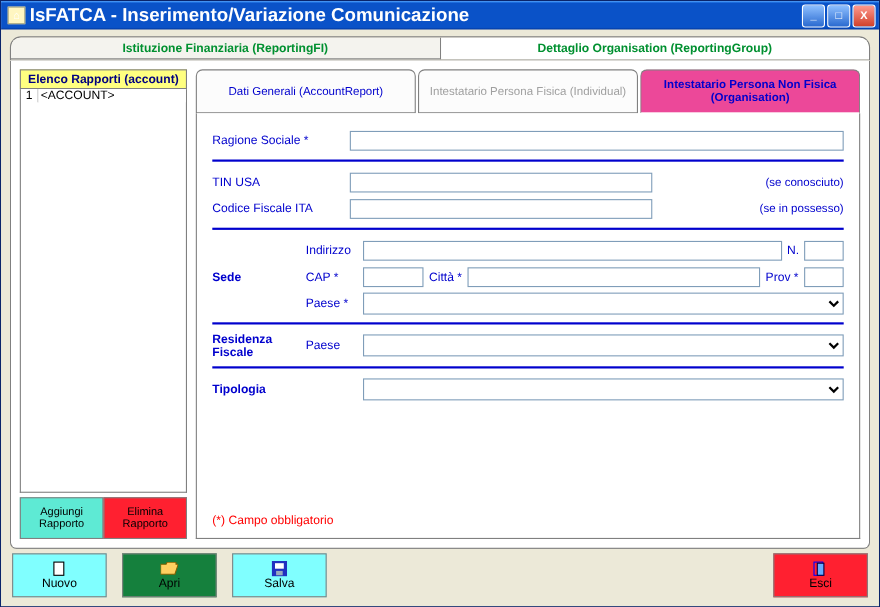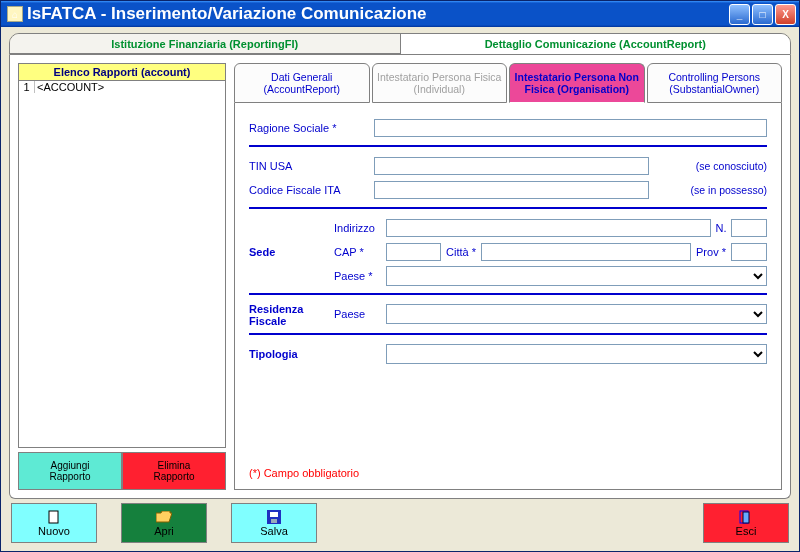--- a/index.html
+++ b/index.html
@@ -14,21 +14,21 @@
   .winbtn.close { background: linear-gradient(to bottom,#ff9a8f,#d0402a); }
   .client { flex:1; background:#ece9d8; padding:6px 8px 6px 8px; display:flex; flex-direction:column; }
   
   .toptabs { display:flex; height:22px; border:1px solid #808080; border-top-left-radius:10px; border-top-right-radius:10px; overflow:hidden; }
   .toptab { flex:1; display:flex; align-items:center; justify-content:center; font-weight:bold; color:#009030; background:#fff; border-right:1px solid #808080; cursor:pointer; }
   .toptab:last-child{border-right:none;}
   .toptab.inactive { background:#f4f3ee; color:#009030; border-bottom:1px solid #808080; }
   
   .pagebody { flex:1; border:1px solid #808080; border-top:none; background:#fff; padding:8px; display:flex; gap:8px; border-bottom-left-radius:6px; border-bottom-right-radius:6px; }
   
-  .leftcol { width:208px; display:flex; flex-direction:column; }
+  .leftcol { width:152px; display:flex; flex-direction:column; }
   .listhdr { background:#ffff80; border:1px solid #808080; text-align:center; font-weight:bold; color:#000080; padding:2px 0; }
   .listbox { flex:1; border:1px solid #808080; border-top:none; background:#fff; overflow:auto; }
   .listrow { display:flex; }
   .listrow .num { width:16px; border-right:1px solid #c0c0c0; text-align:center; background:#fff; }
   .listrow .val { flex:1; padding-left:2px; background:#fff; }
   .leftbtns { display:flex; margin-top:4px; }
   .leftbtn { flex:1; height:38px; display:flex; align-items:center; justify-content:center; text-align:center; border:1px solid #808080; font-size:10px; line-height:11px; cursor:pointer; }
   .leftbtn.green{ background:#5eead4; }
   .leftbtn.red{ background:#ff2030; }
   
@@ -43,21 +43,21 @@
   .frow { display:flex; align-items:center; min-height:22px; }
   .lbl { color:#0000cd; font-size:11px; }
   .lbl.bold{ font-weight:bold; }
   .inp { border:1px solid #7f9db9; height:18px; background:#fff; }
   .sel { border:1px solid #7f9db9; height:20px; background:#fff; }
   .hint { color:#0000cd; font-size:10.5px; }
   .sepline { height:2px; background:#0000cd; margin:6px 0 8px 0; }
   
   .footnote { color:#ff0000; position:absolute; bottom:10px; left:14px; }
   
-  .bottombar { height:46px; display:flex; align-items:stretch; padding:4px 2px 2px 2px; gap:24px; }
+  .bottombar { height:46px; display:flex; align-items:stretch; padding:4px 2px 2px 2px; gap:14px; }
   .bbtn { width:86px; border:1px solid #808080; display:flex; flex-direction:column; align-items:center; justify-content:center; background:#80ffff; cursor:pointer; gap:1px; }
   .bbtn .ic { width:16px; height:14px; display:flex; align-items:center; justify-content:center; }
   .bbtn:nth-child(2){ background:#15803d; }
   .bbtn:nth-child(3){ background:#80ffff; }
   .bbtn.exit{ background:#ff2030; margin-left:auto; }
 </style>
 </head>
 <body>
 
 <div class="window">
@@ -67,21 +67,21 @@
     <div class="winbtns">
       <div class="winbtn min">_</div>
       <div class="winbtn max">□</div>
       <div class="winbtn close">X</div>
     </div>
   </div>
 
   <div class="client">
     <div class="toptabs">
       <div class="toptab inactive">Istituzione Finanziaria (ReportingFI)</div>
-      <div class="toptab">Dettaglio Comunicazione (AccountReport)</div>
+      <div class="toptab">Dettaglio Organisation (ReportingGroup)</div>
     </div>
 
     <div class="pagebody">
 
       <div class="leftcol">
         <div class="listhdr">Elenco Rapporti (account)</div>
         <div class="listbox">
           <div class="listrow">
             <div class="num">1</div>
             <div class="val">&lt;ACCOUNT&gt;</div>
@@ -93,21 +93,20 @@
           <div class="leftbtn red" style="white-space:pre-line">Elimina
 Rapporto</div>
         </div>
       </div>
 
       <div class="rightcol">
         <div class="subtabs">
           <div class="subtab">Dati Generali (AccountReport)</div>
           <div class="subtab disabled">Intestatario Persona Fisica (Individual)</div>
           <div class="subtab active">Intestatario Persona Non Fisica (Organisation)</div>
-          <div class="subtab">Controlling Persons (SubstantialOwner)</div>
         </div>
         <div class="subbody">
 
           <div class="frow" style="margin-bottom:4px;">
             <div class="lbl" style="width:125px">Ragione Sociale *</div>
             <input class="inp" style="flex: 1 1 0%;">
           </div>
           <div class="sepline"></div>
 
           <div class="frow">

